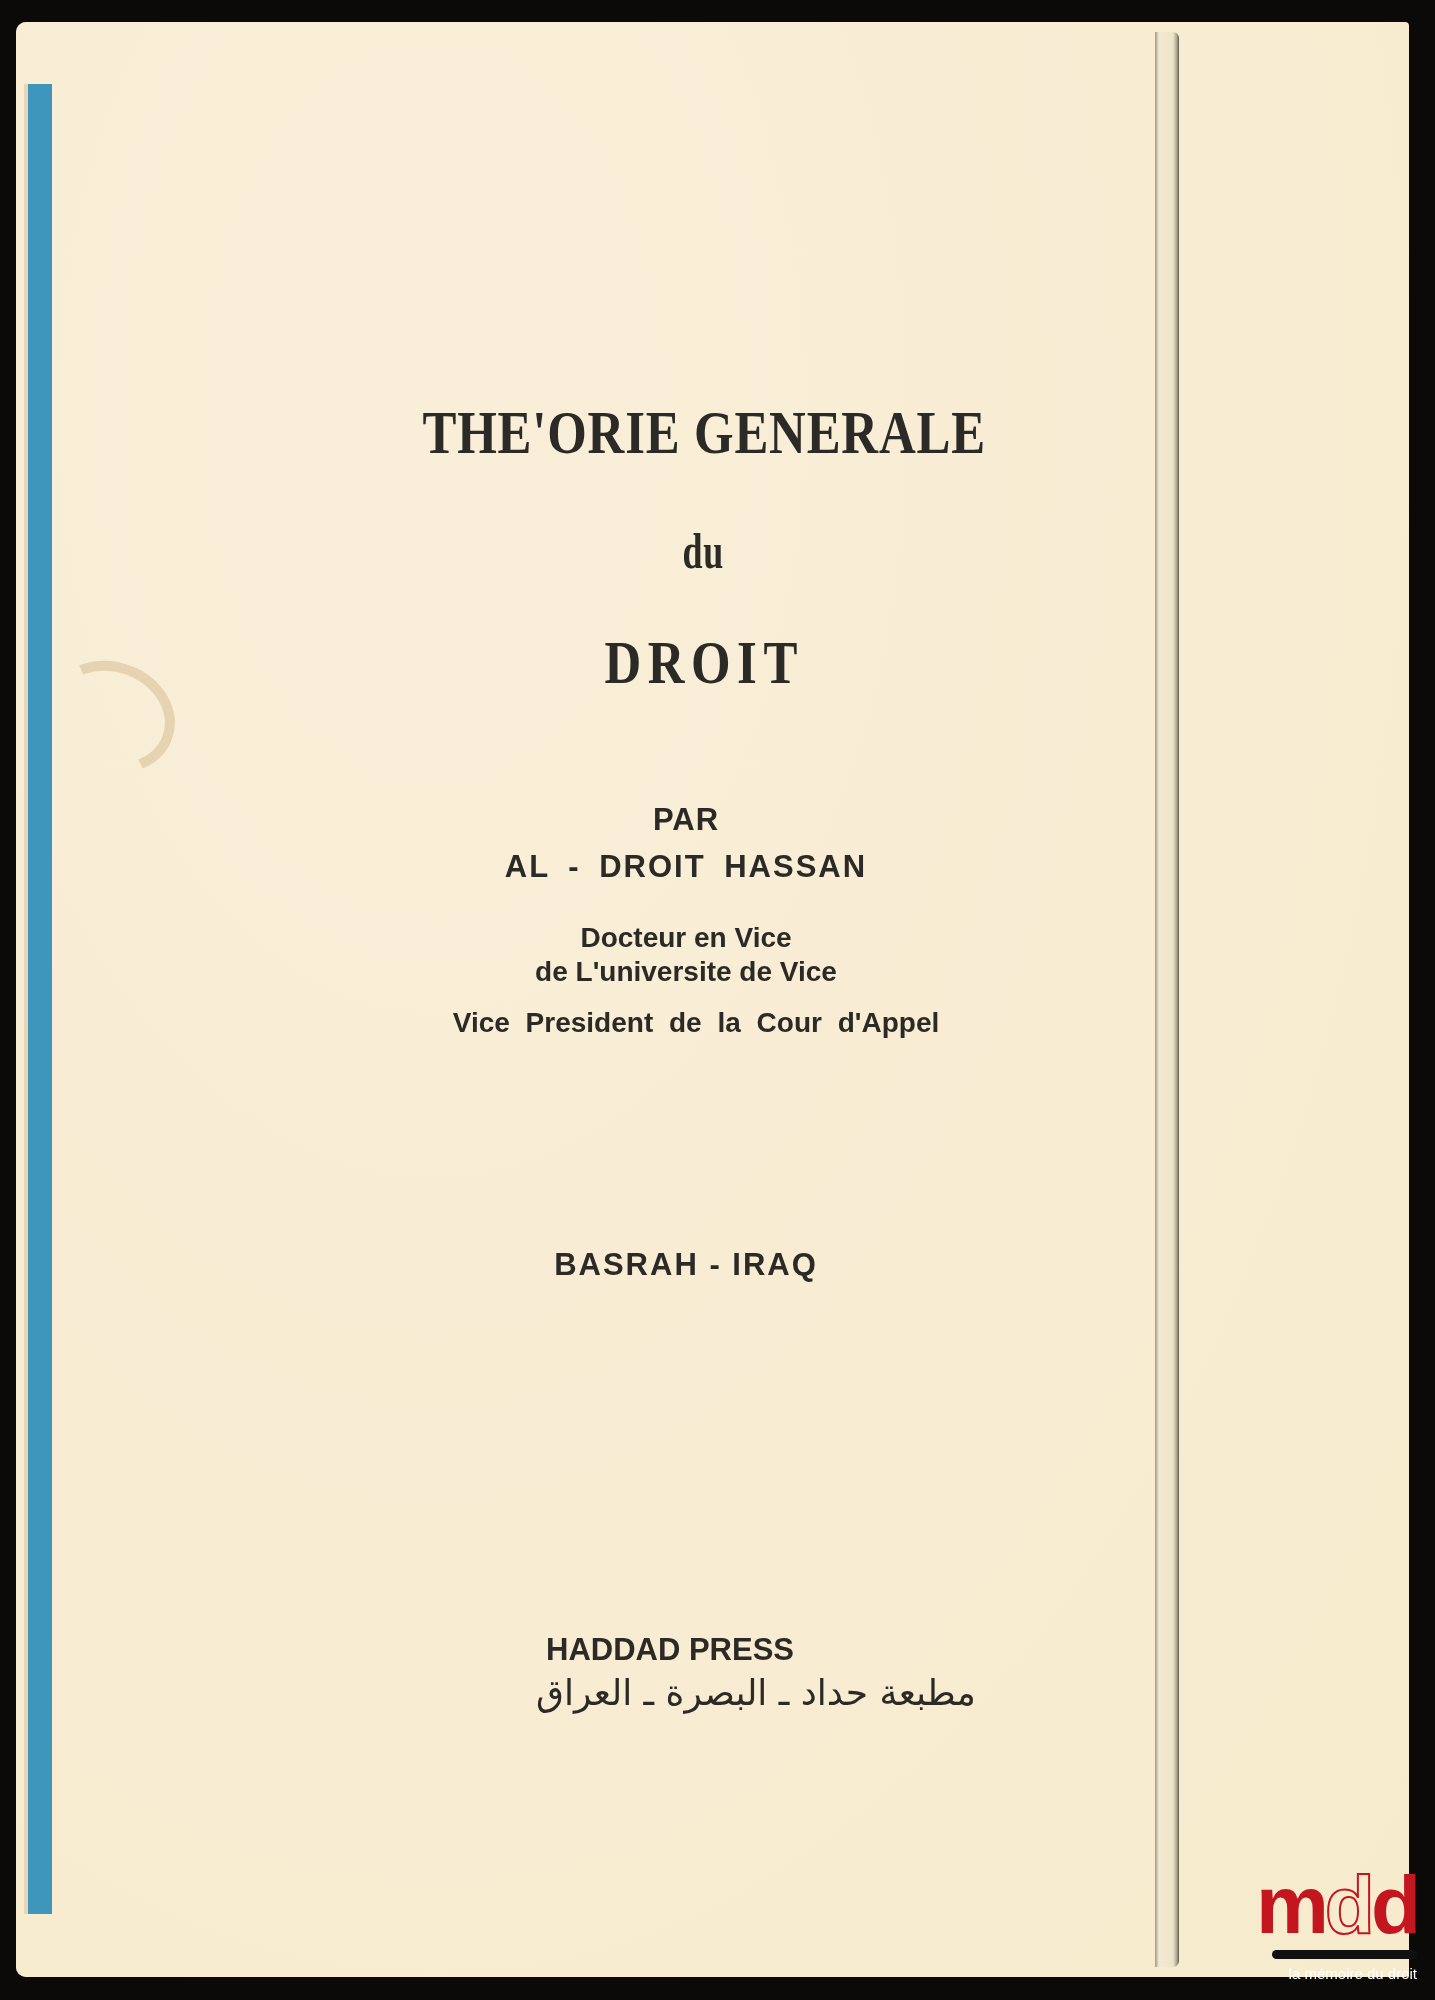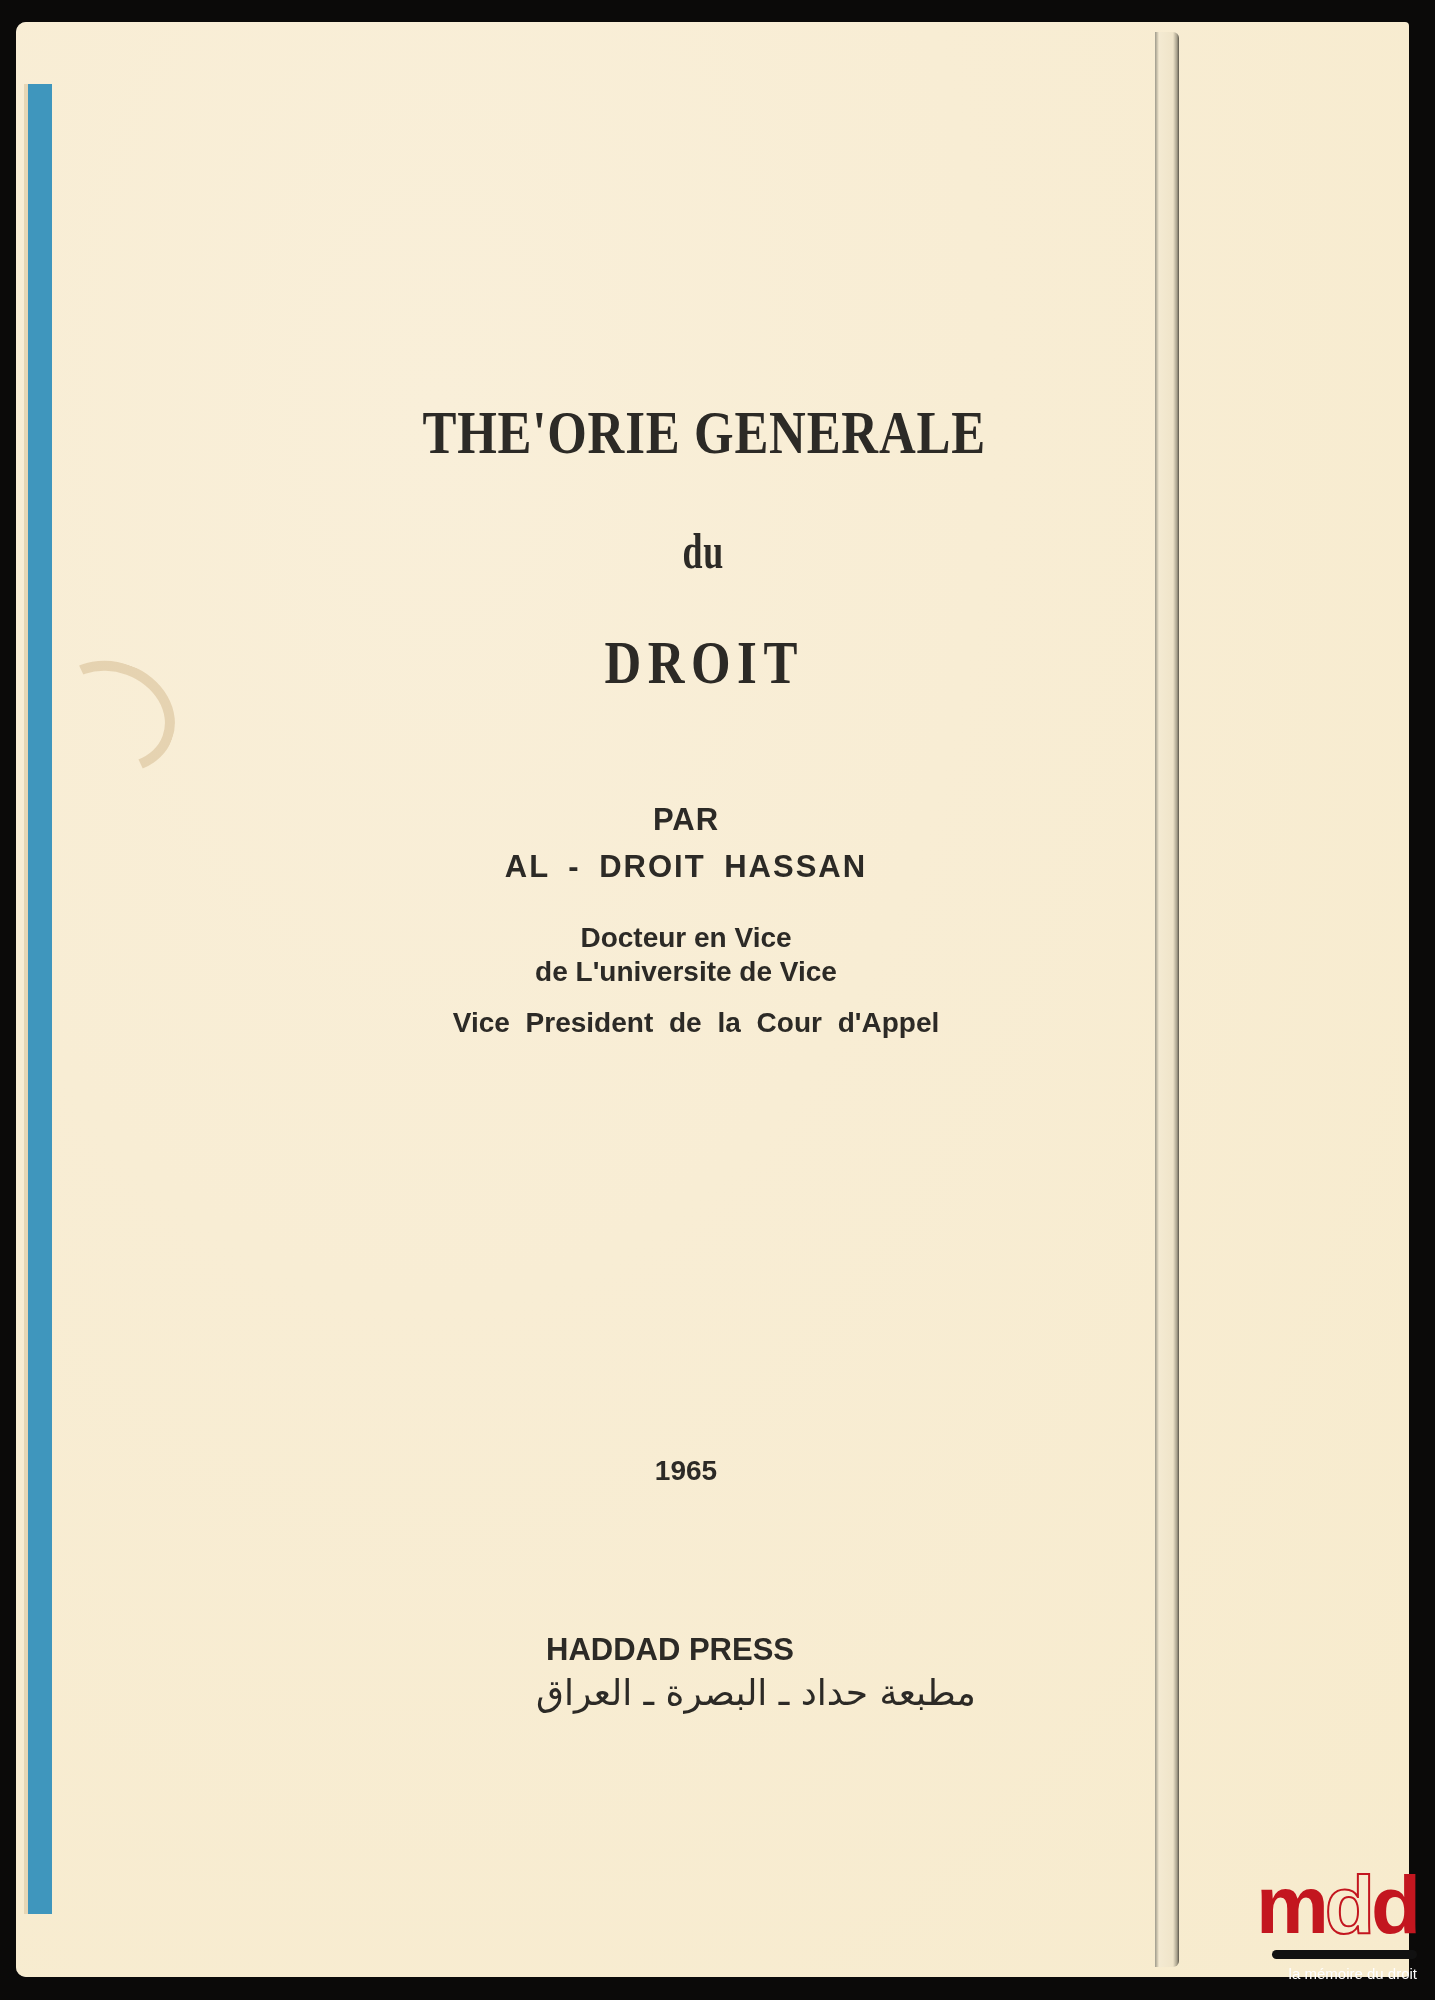--- a/index.html
+++ b/index.html
@@ -157,21 +157,21 @@
     <div id="title-l2" class="line serif-title">du</div>
     <div id="title-l3" class="line serif-title">DROIT</div>
 
     <div id="par" class="line sans">PAR</div>
     <div id="author" class="line sans">AL - DROIT HASSAN</div>
 
     <div id="cred1" class="line sans">Docteur en Vice</div>
     <div id="cred2" class="line sans">de L'universite de Vice</div>
     <div id="cred3" class="line sans">Vice President de la Cour d'Appel</div>
 
-    <div id="year" class="line sans">1965</div>
+    <div id="place" class="line sans">BASRAH - IRAQ</div>
 
     <div id="press-en" class="line sans">HADDAD PRESS</div>
     <div id="press-ar" class="line">مطبعة حداد ـ البصرة ـ العراق</div>
   </div>
 </div>
 
 <div class="logo">
   <div class="logo-mark"><span>m</span><span class="hollow">d</span><span>d</span></div>
   <div class="logo-bar"></div>
   <div class="logo-tag">la mémoire du droit</div>

